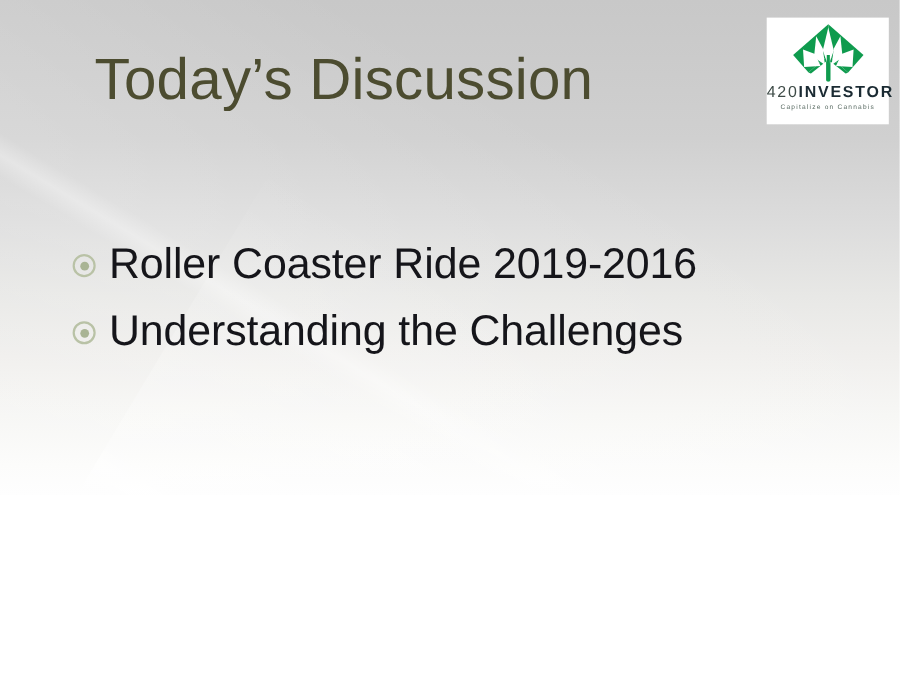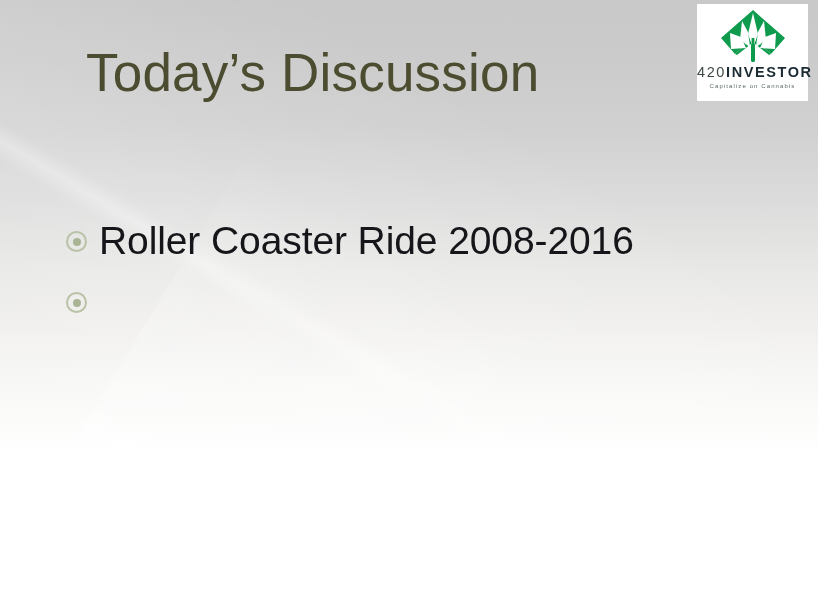--- a/index.html
+++ b/index.html
@@ -133,21 +133,21 @@
     color: #15151a;
     font-weight: 400;
     letter-spacing: -0.1px;
     white-space: nowrap;
   }
 
   
   #logo {
     position: absolute;
     left: 697px;
-    top: 4px;
+    top: 16px;
     width: 111px;
     height: 97px;
     background: #ffffff;
     box-sizing: border-box;
   }
 
   #logo-leaf {
     position: absolute;
     left: 50%;
     top: 4px;
@@ -205,25 +205,26 @@
   <div class="streak-a"></div>
   <div class="streak-b"></div>
   <div class="streak-c"></div>
 
   <div id="title">Today’s Discussion</div>
 
   <div id="bullets">
 
     <div class="bullet-row">
       <span class="bullet-marker"></span>
-      <span class="bullet-text">Roller Coaster Ride 2008-2016</span>
+      <span class="bullet-text">Roller Coaster Ride 2019-2016</span>
     </div>
 
     <div class="bullet-row">
       <span class="bullet-marker"></span>
+      <span class="bullet-text">Understanding the Challenges</span>
     </div>
 
 
   </div>
 
   <div id="logo">
 
     <svg id="logo-leaf" viewBox="0 0 76 56">
       <g fill="#0f9b4e">
 

